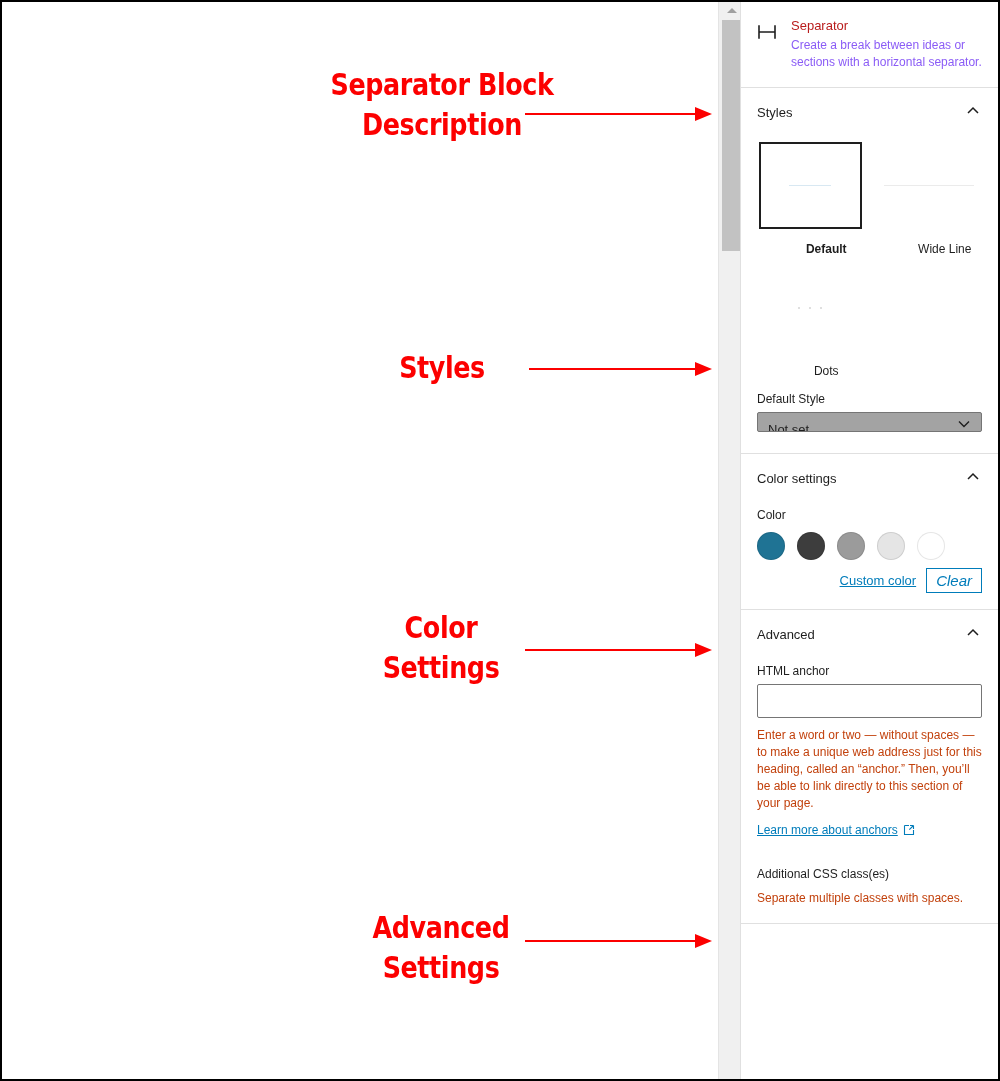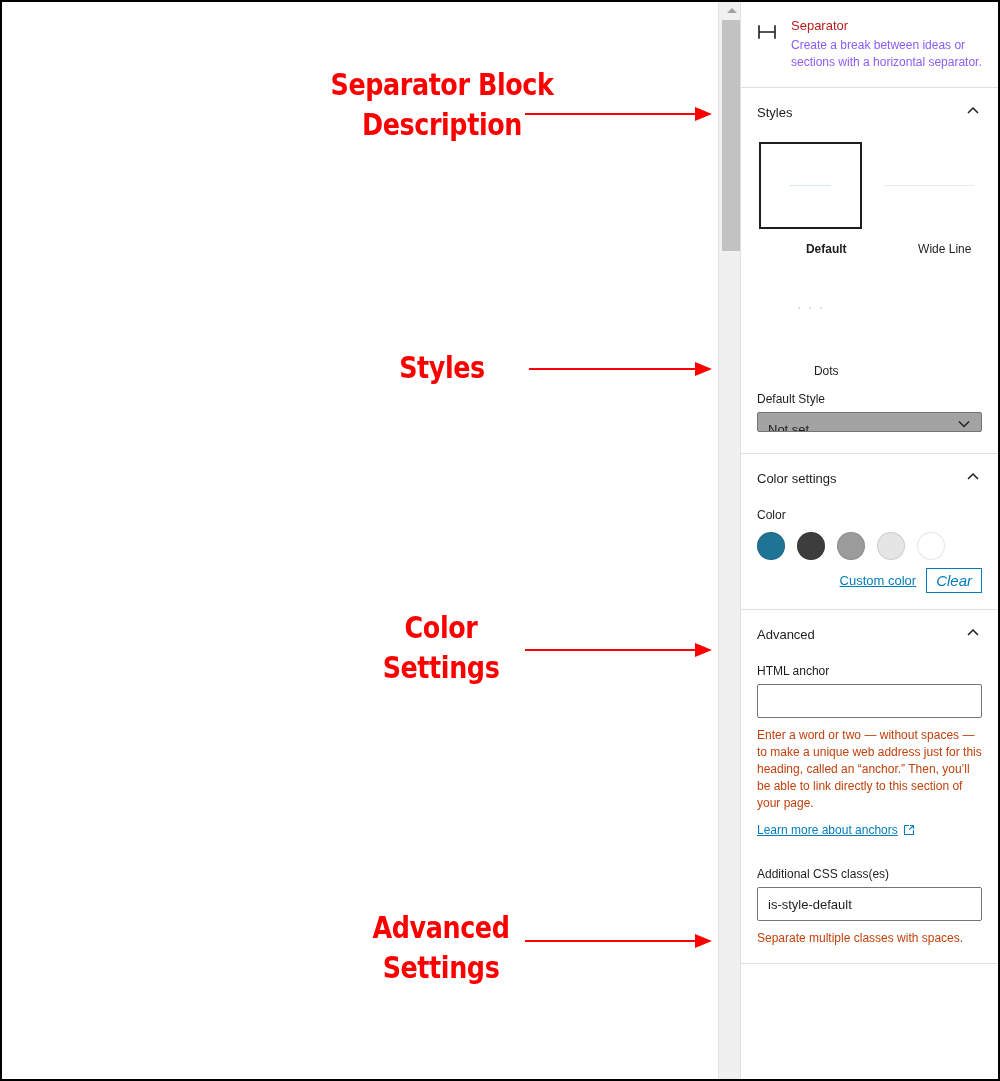--- a/index.html
+++ b/index.html
@@ -464,19 +464,18 @@
           <span>Learn more about anchors</span>
           <svg width="12" height="12" viewBox="0 0 12 12" aria-hidden="true">
             <path d="M1.5 1.5 H6 M1.5 1.5 V10.5 H10.5 V6" stroke="#007cba" stroke-width="1.1" fill="none"></path>
             <path d="M10.5 1.5 H7 M10.5 1.5 V5 M10.5 1.5 L6.3 5.7" stroke="#007cba" stroke-width="1.1" fill="none"></path>
           </svg>
         </span>
 
         <div class="spacer-24"></div>
 
         <label class="field-label">Additional CSS class(es)</label>
-        <input class="ui-input" type="text" id="css-classes-input" value="is-style-default" style="">
         <p class="help-text">Separate multiple classes with spaces.</p>
       </div>
     </div>
 
   </div>
 </div>
 
 </body></html>

